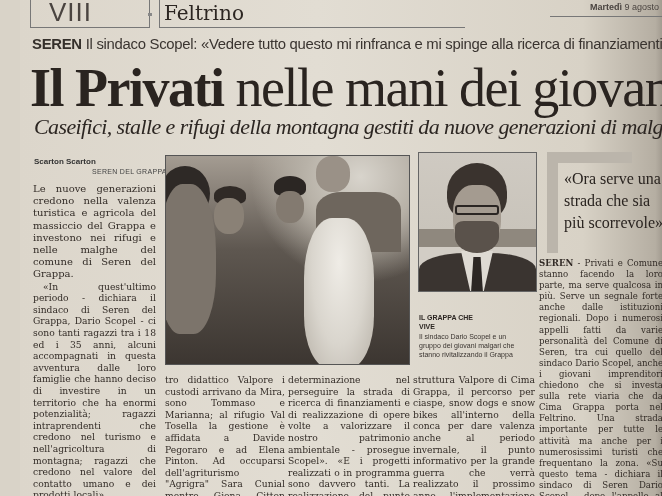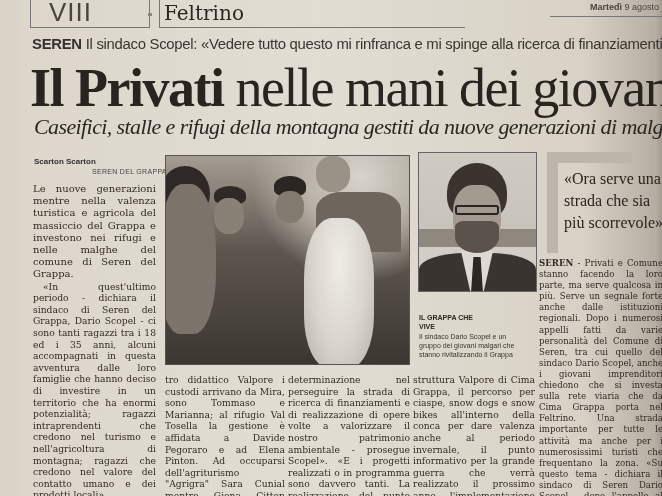--- a/index.html
+++ b/index.html
@@ -159,21 +159,21 @@
   <div class="headline">
     <b>Il Privati</b>
     <span>nelle mani dei giovani</span>
   </div>
   <div class="subhead">Caseifici, stalle e rifugi della montagna gestiti da nuove generazioni di malgari: tutti under 35</div>
 
   <div class="byline">Scarton Scarton</div>
   <div class="dateline">SEREN DEL GRAPPA</div>
 
   <div class="col col1">
-    <p class="first">Le nuove generazioni mentre nella valenza turistica e agricola del massiccio del Grappa e investono nei rifugi e nelle malghe del comune di Seren del Grappa.</p>
+    <p class="first">Le nuove generazioni credono nella valenza turistica e agricola del massiccio del Grappa e investono nei rifugi e nelle malghe del comune di Seren del Grappa.</p>
     <p>«In quest'ultimo periodo - dichiara il sindaco di Seren del Grappa, Dario Scopel - ci sono tanti ragazzi tra i 18 ed i 35 anni, alcuni accompagnati in questa avventura dalle loro famiglie che hanno deciso di investire in un territorio che ha enormi potenzialità; ragazzi intraprendenti che credono nel turismo e nell'agricoltura di montagna; ragazzi che credono nel valore del contatto umano e dei prodotti locali».</p>
 
   </div>
 
   <div class="photo-main" title="Giovani malgari con una mucca bianca">
     <div class="hair-left"></div>
     <div class="face-left"></div>
     <div class="boy1h"></div>
     <div class="boy1"></div>
     <div class="boy2h"></div>

